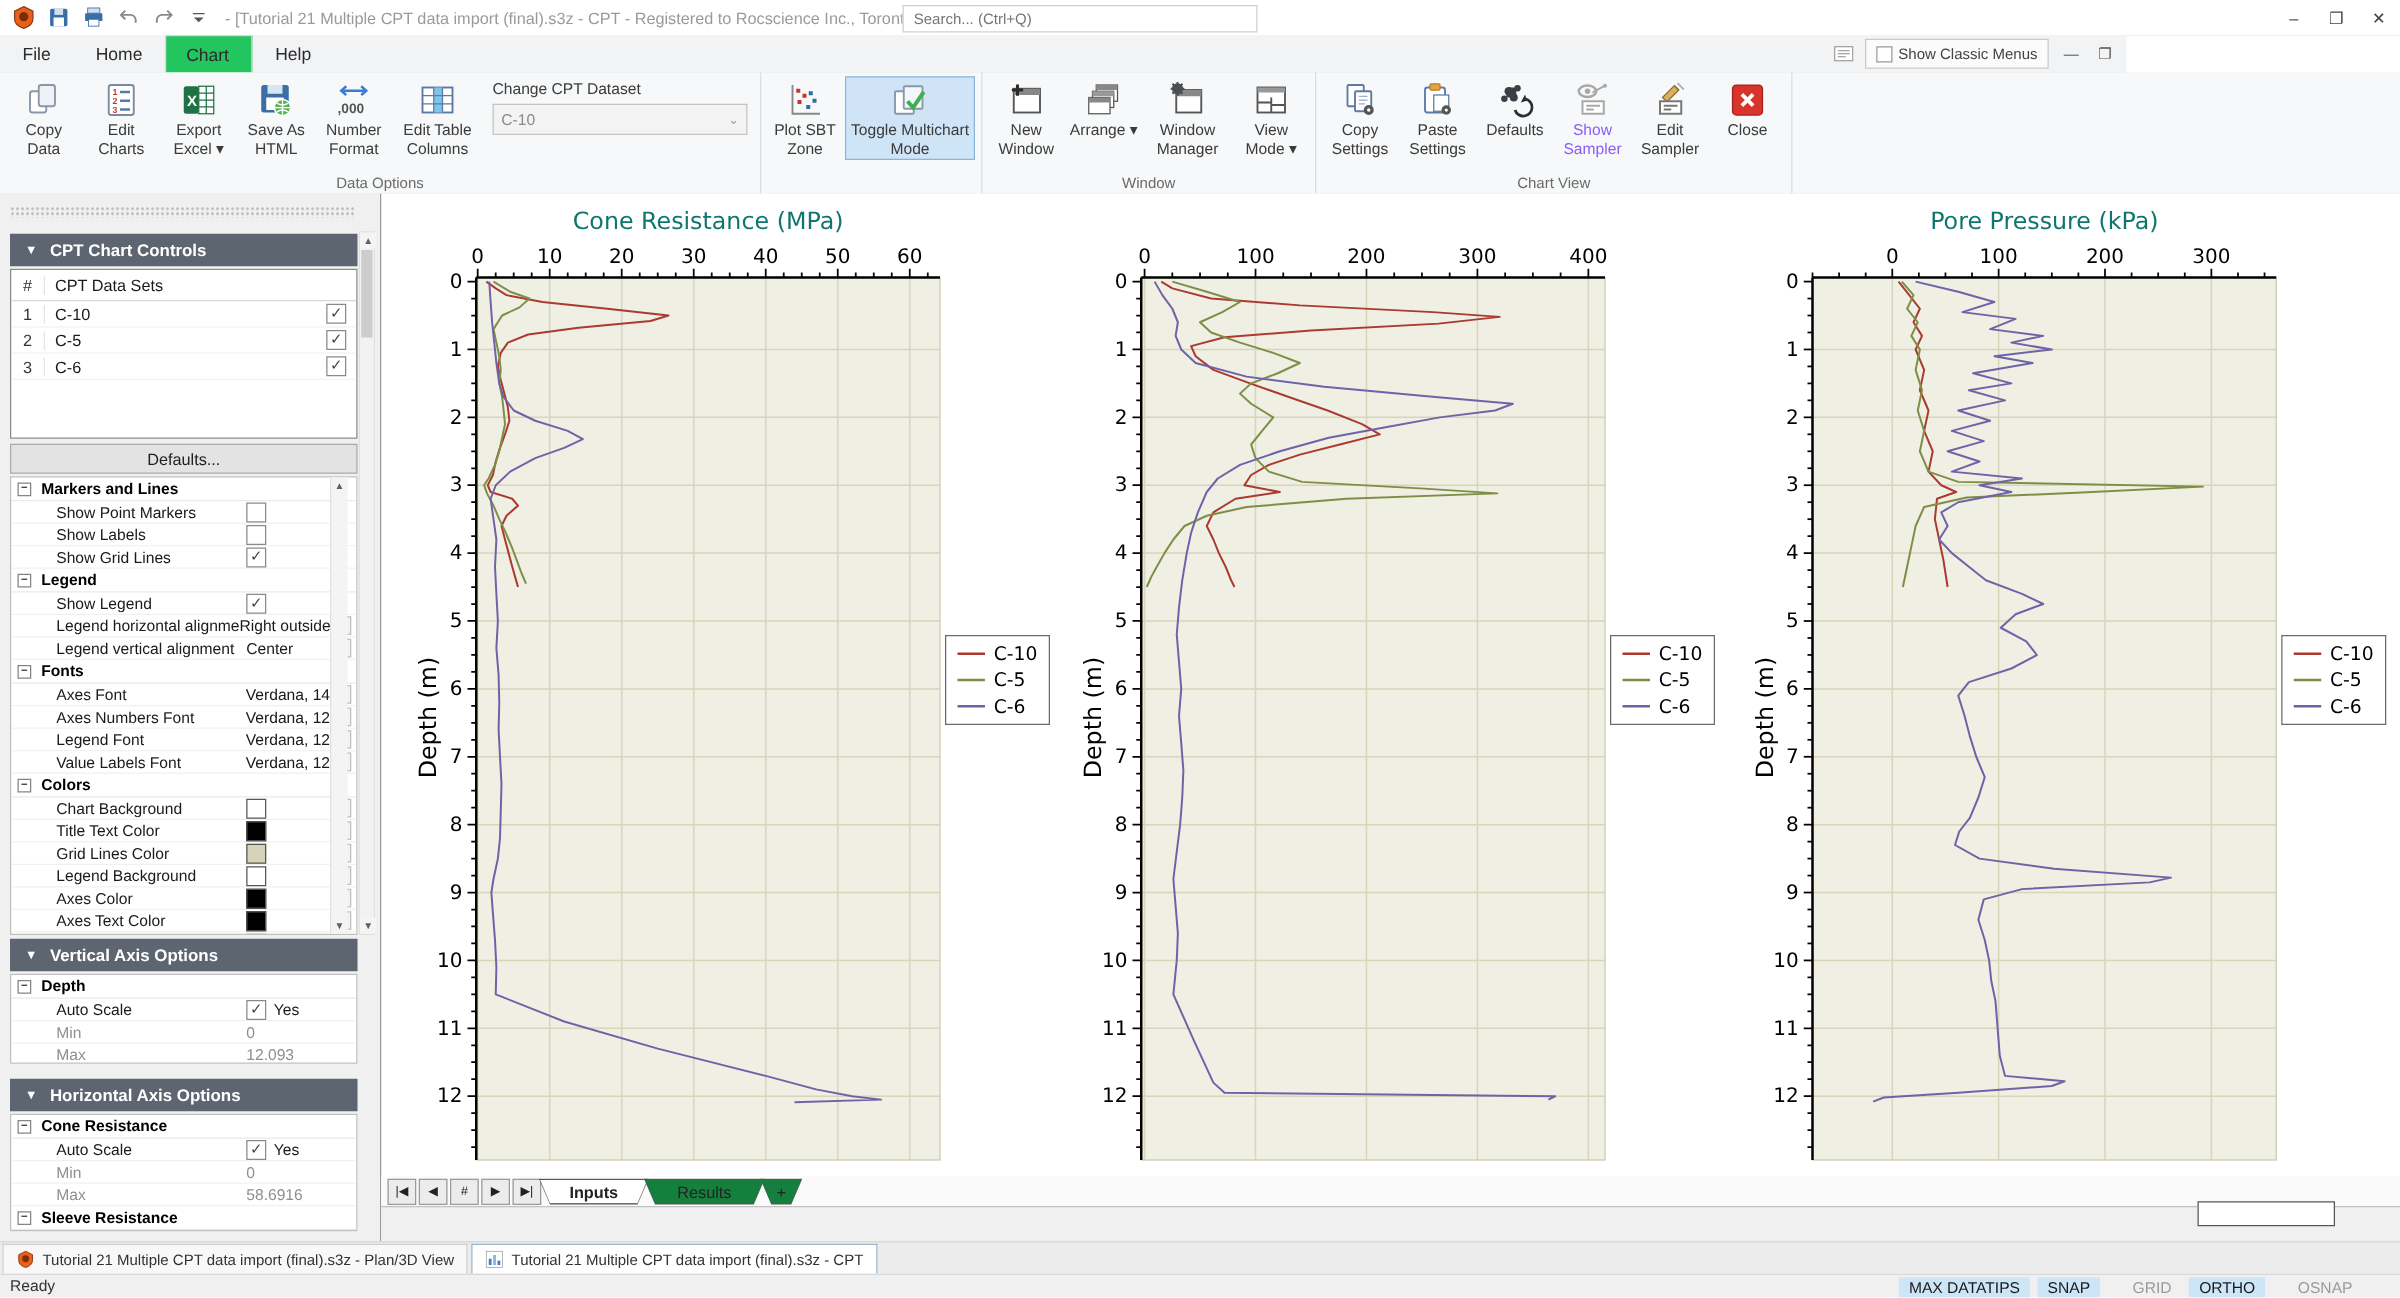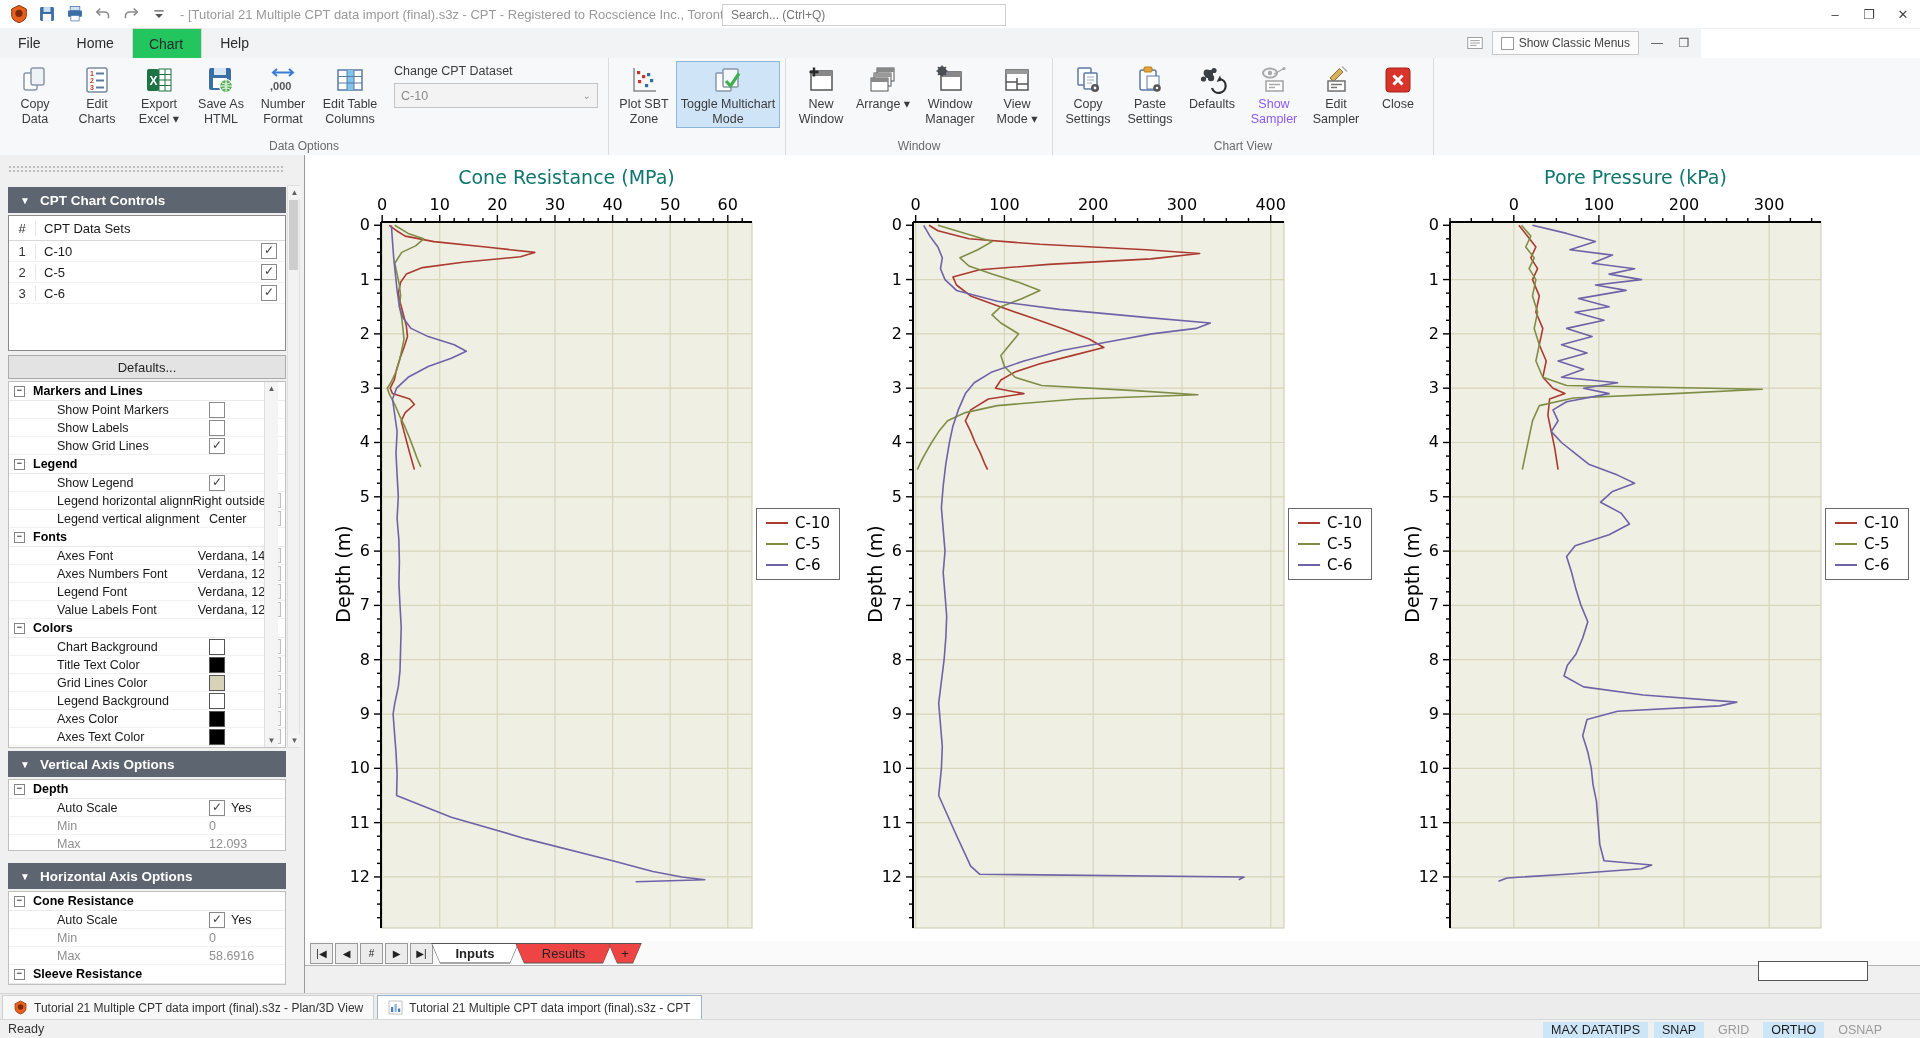--- a/index.html
+++ b/index.html
@@ -44,21 +44,21 @@
   .dsrow.hdr{height:24px;border-bottom:1px solid #d8d8d8;font-size:13px;}
   .dsnum{width:26px;text-align:center;border-right:1px solid #e4e4e4;color:#333;}
   .dsname{flex:1;padding-left:8px;}
   .cb{width:14px;height:14px;border:1px solid #8a8a8a;background:#fff;font-size:12px;line-height:13px;text-align:center;color:#444;}
   .dsrow .cb{margin-right:8px;}
   #defaults-btn{position:absolute;left:8px;top:200px;width:278px;height:24px;background:#e3e3e3;border:1px solid #ababab;box-sizing:border-box;font-size:13px;color:#222;display:flex;align-items:center;justify-content:center;}
   .pgrid{position:absolute;left:8px;width:278px;background:#fff;border:1px solid #c0c0c0;box-sizing:border-box;overflow:hidden;}
   #propgrid{top:226px;height:367px;}
   #va-grid{top:624px;height:72px;}
   #ha-grid{top:736px;height:94px;}
-  .prow{display:flex;align-items:center;height:17px;padding-left:48px;border-bottom:1px solid #f1f1f1;font-size:12.5px;color:#1a1a1a;}
+  .prow{display:flex;align-items:center;height:17px;padding-left:36px;border-bottom:1px solid #f1f1f1;font-size:12.5px;color:#1a1a1a;}
   .prow .plabel{width:152px;white-space:nowrap;overflow:hidden;}
   .prow.muted .plabel,.prow.muted .pval{color:#8f8f8f;}
   .pcat{display:flex;align-items:center;height:18px;font-weight:bold;font-size:12.5px;color:#000;border-bottom:1px solid #eaeaea;}
   .pcat .minus{width:9px;height:9px;border:1px solid #848484;margin:0 8px 0 5px;font-size:9px;line-height:7px;text-align:center;color:#333;background:#fff;}
   .pval{font-size:12.5px;color:#1a1a1a;white-space:nowrap;}
   .sw{width:14px;height:14px;border:1px solid #555;}
   .pbtn{margin-left:auto;margin-right:4px;width:15px;height:13px;border:1px solid #c0c0c0;background:#f2f2f2;font-size:9px;color:#444;text-align:center;line-height:11px;}
   .innersb{position:absolute;left:264px;top:227px;width:13px;height:365px;background:#f4f4f4;border-left:1px solid #e0e0e0;}
   .sbarrow{position:absolute;left:0;width:13px;height:13px;color:#606060;font-size:8px;text-align:center;line-height:13px;background:#f4f4f4;}
   #outersb{position:absolute;left:287px;top:30px;width:13px;height:563px;background:#f2f2f2;border:1px solid #e0e0e0;box-sizing:border-box;}
@@ -69,35 +69,35 @@
   .ctitle{position:absolute;left:74px;width:371px;top:8px;text-align:center;font-family:"DejaVu Sans",sans-serif;font-size:19px;color:#0f766e;}
   .depthlbl{position:absolute;left:-64px;top:405px;width:200px;text-align:center;font-family:"DejaVu Sans",sans-serif;font-size:19px;color:#000;transform:rotate(-90deg);}
   .legend{position:absolute;left:449px;top:350px;background:#fff;border:1px solid #6a6a6a;padding:5px 9px;display:flex;flex-direction:column;gap:3px;}
   .lrow{display:flex;align-items:center;gap:7px;}
   .lline{width:22px;height:0;border-top:2px solid #000;}
   .llabel{font-family:"DejaVu Sans",sans-serif;font-size:15px;color:#000;}
   #tabstrip{position:absolute;left:0;top:786px;width:1616px;height:25px;background:#fafafa;border-bottom:1px solid #b0b0b0;display:flex;align-items:center;padding-left:5px;box-sizing:border-box;}
   .navb{width:21px;height:19px;border:1px solid #9a9a9a;background:#ececec;font-size:10px;color:#222;display:flex;align-items:center;justify-content:center;margin-right:2px;}
   .sheettab{position:relative;height:21px;margin-left:-4px;}
   .sheettab .outer{position:absolute;inset:0;background:#555;clip-path:polygon(0 0,100% 0,calc(100% - 9px) 100%,9px 100%);}
-  .sheettab .inner{position:absolute;inset:1px;background:#ef4444;clip-path:polygon(0 0,100% 0,calc(100% - 8px) 100%,8px 100%);display:flex;align-items:center;justify-content:center;font-size:13px;color:#222;}
+  .sheettab .inner{position:absolute;inset:1px;background:#15803d;clip-path:polygon(0 0,100% 0,calc(100% - 8px) 100%,8px 100%);display:flex;align-items:center;justify-content:center;font-size:13px;color:#222;}
   .sheettab.active .inner{background:#fff;font-weight:bold;}
   #status-box{position:absolute;left:1453px;top:806px;width:108px;height:18px;background:#fff;border:1px solid #555;}
   #main-bottom{position:absolute;left:0;top:811px;width:1616px;height:27px;background:#f0f0f0;}
   
   #taskbar{position:absolute;left:0;top:993px;width:1920px;height:26px;background:#ececec;border-top:1px solid #d5d5d5;display:flex;align-items:flex-end;gap:3px;padding-left:2px;box-sizing:border-box;}
   .doctab{height:23px;display:flex;align-items:center;gap:6px;padding:0 10px;background:#f8f8f8;border:1px solid #cfcfcf;border-bottom:none;font-size:12px;color:#333;white-space:nowrap;}
   .doctab.active{background:#fff;border-color:#9ab4cc;}
   
   #statusbar{position:absolute;left:0;top:1019px;width:1920px;height:19px;background:#f0f0f0;border-top:1px solid #d8d8d8;font-size:12.5px;color:#333;}
   #ready{position:absolute;left:8px;top:2px;}
   #togglebar{position:absolute;right:30px;top:0;height:19px;display:flex;align-items:center;gap:6px;}
   .stoggle{padding:1px 8px;color:#1a1a1a;}
   .stoggle.on{background:#cde6f7;}
-  .stoggle.off{color:#9a9a9a;}
+  .stoggle.off{color:#9a9a9a;margin-left:12px;}
   svg{display:block;}
 </style>
 </head>
 <body>
 
 <div id="app">
 
   <div id="titlebar">
     <div class="qat">
       <span class="qbtn">

